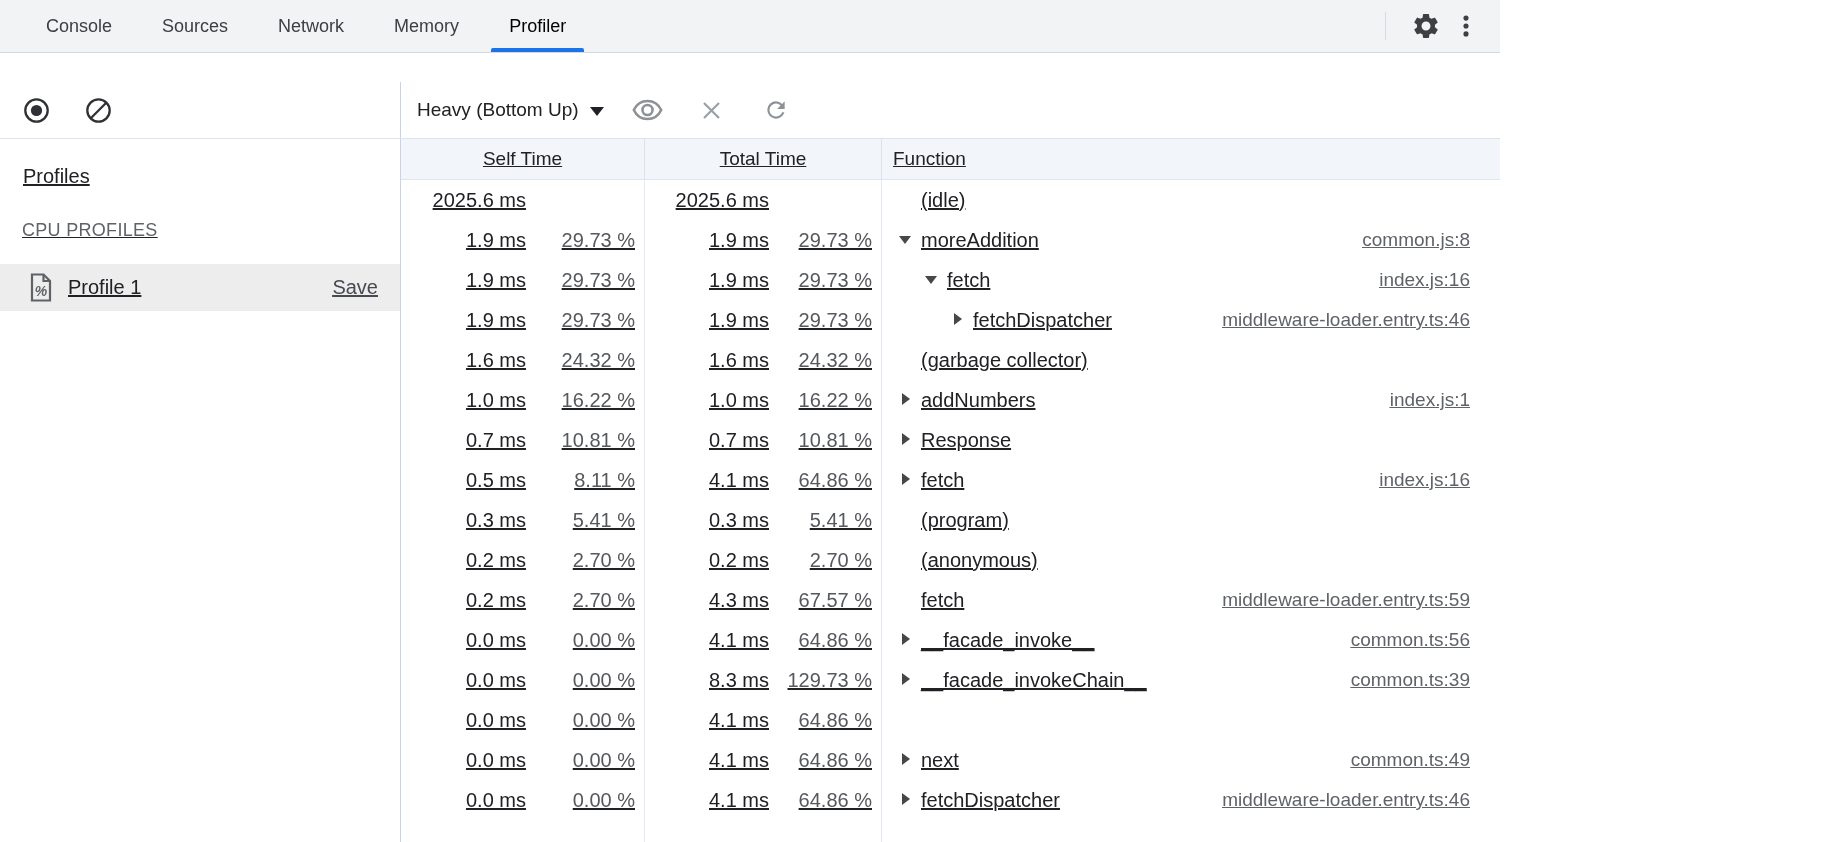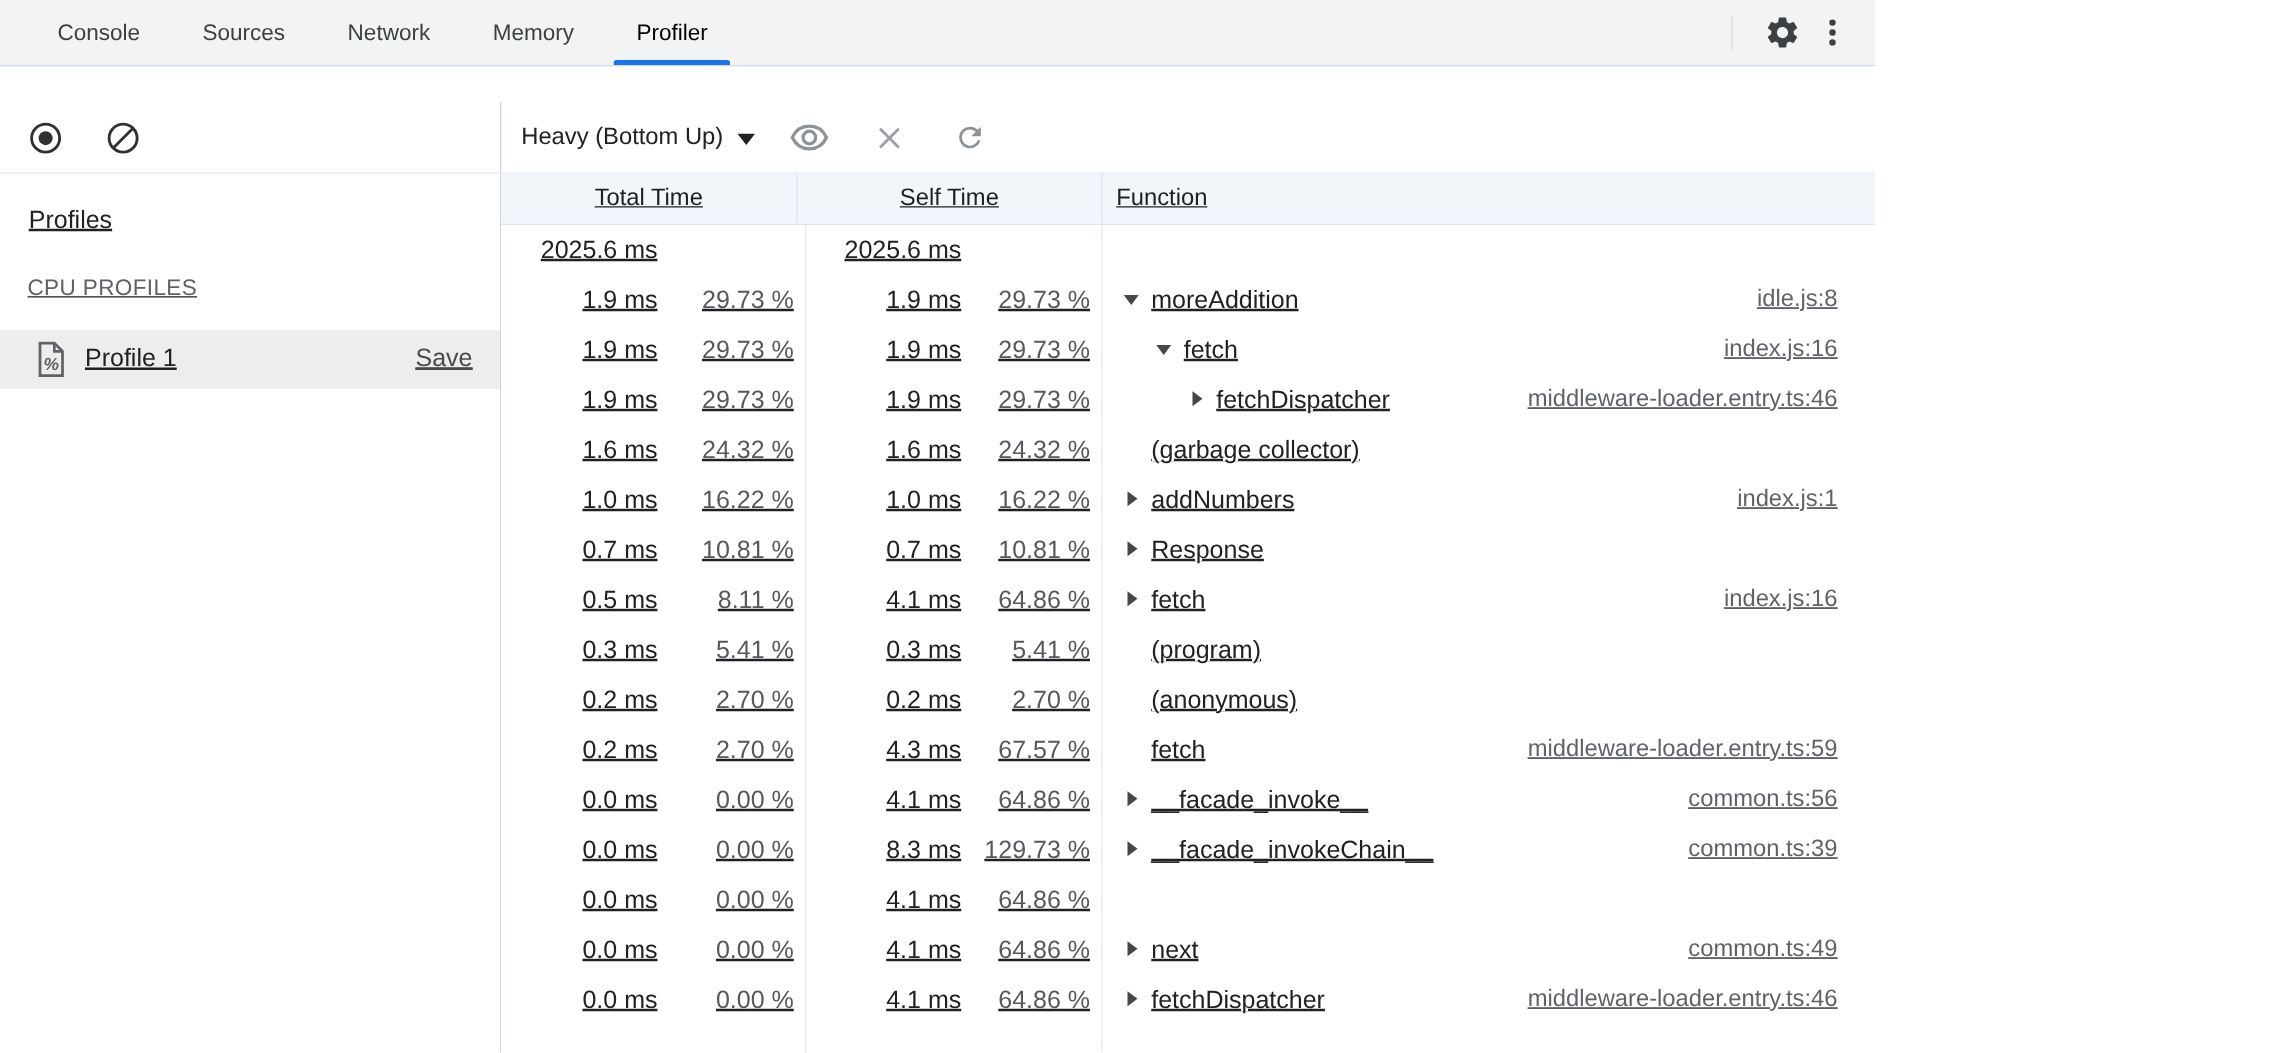--- a/index.html
+++ b/index.html
@@ -197,49 +197,55 @@
               <text x="12" y="23" font-size="14" font-weight="bold" font-style="italic" text-anchor="middle" fill="#5f6368" font-family="Liberation Sans, sans-serif">%</text>
             </svg>
         </span>
         <span class="profile-name">Profile 1</span>
         <a class="profile-save">Save</a>
       </div>
     </div>
 
     <div class="main">
       <div class="grid-header">
+        <div class="hcell h1">Self Time</div>
         <div class="hcell h2">Total Time</div>
-        <div class="hcell h1">Self Time</div>
         <div class="hcell h3">Function</div>
       </div>
       <div class="grid-rows">
           <div class="row">
     <div class="cell c1">
       <span class="ms">2025.6 ms</span>
       <span class="pct"></span>
     </div>
     <div class="cell c2">
       <span class="ms">2025.6 ms</span>
       <span class="pct"></span>
     </div>
+    <div class="cell c3">
+      <span class="indent" style="width: 0px;"></span>
+      <span class="arrow none"></span>
+      <span class="fn">(idle)</span>
+
+    </div>
   </div>
           <div class="row">
     <div class="cell c1">
       <span class="ms">1.9 ms</span>
       <span class="pct">29.73 %</span>
     </div>
     <div class="cell c2">
       <span class="ms">1.9 ms</span>
       <span class="pct">29.73 %</span>
     </div>
     <div class="cell c3">
       <span class="indent" style="width: 0px;"></span>
       <span class="arrow down"></span>
       <span class="fn">moreAddition</span>
-      <a class="src">idle.js:8</a>
+      <a class="src">common.js:8</a>
     </div>
   </div>
           <div class="row">
     <div class="cell c1">
       <span class="ms">1.9 ms</span>
       <span class="pct">29.73 %</span>
     </div>
     <div class="cell c2">
       <span class="ms">1.9 ms</span>
       <span class="pct">29.73 %</span>

